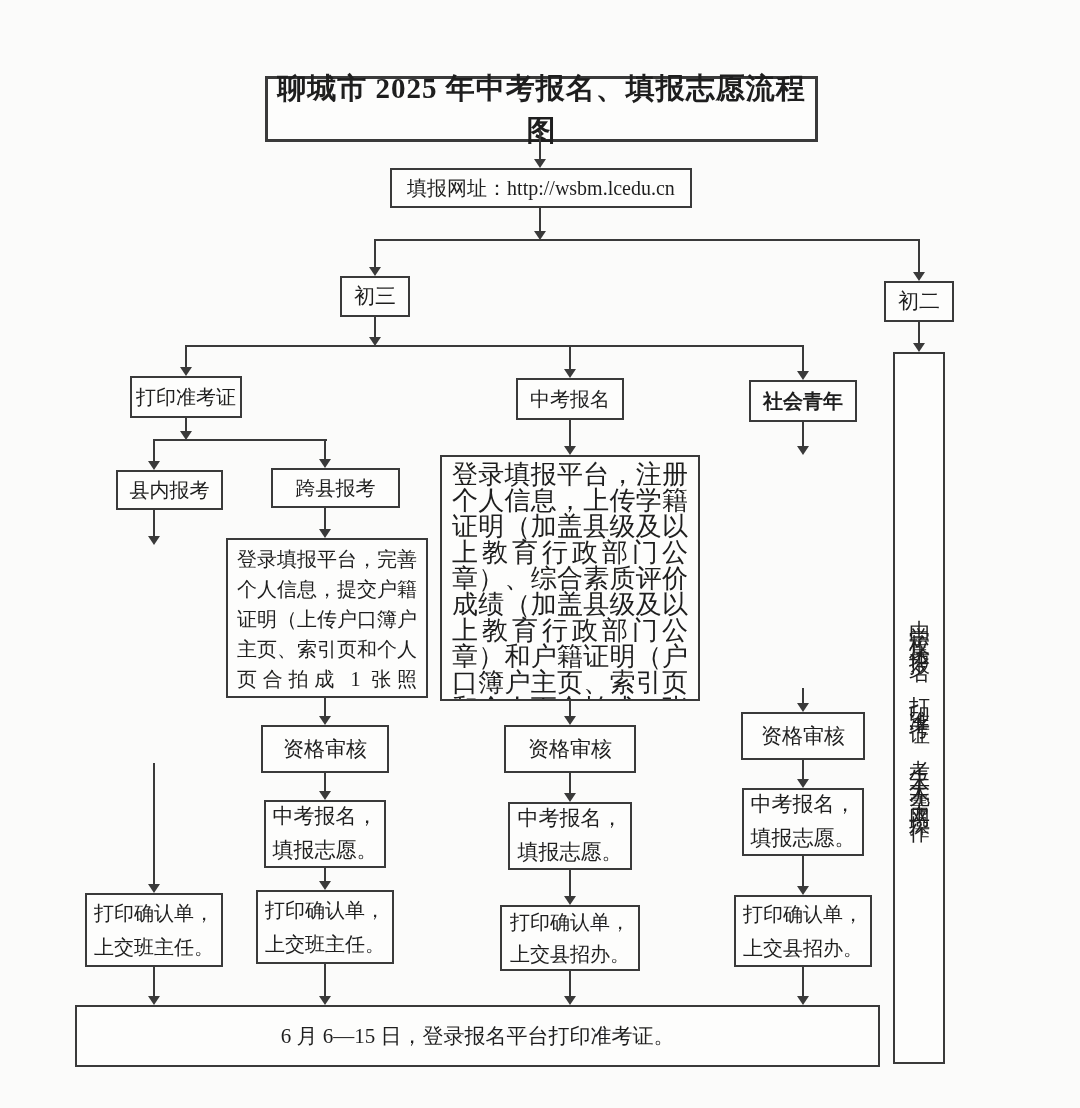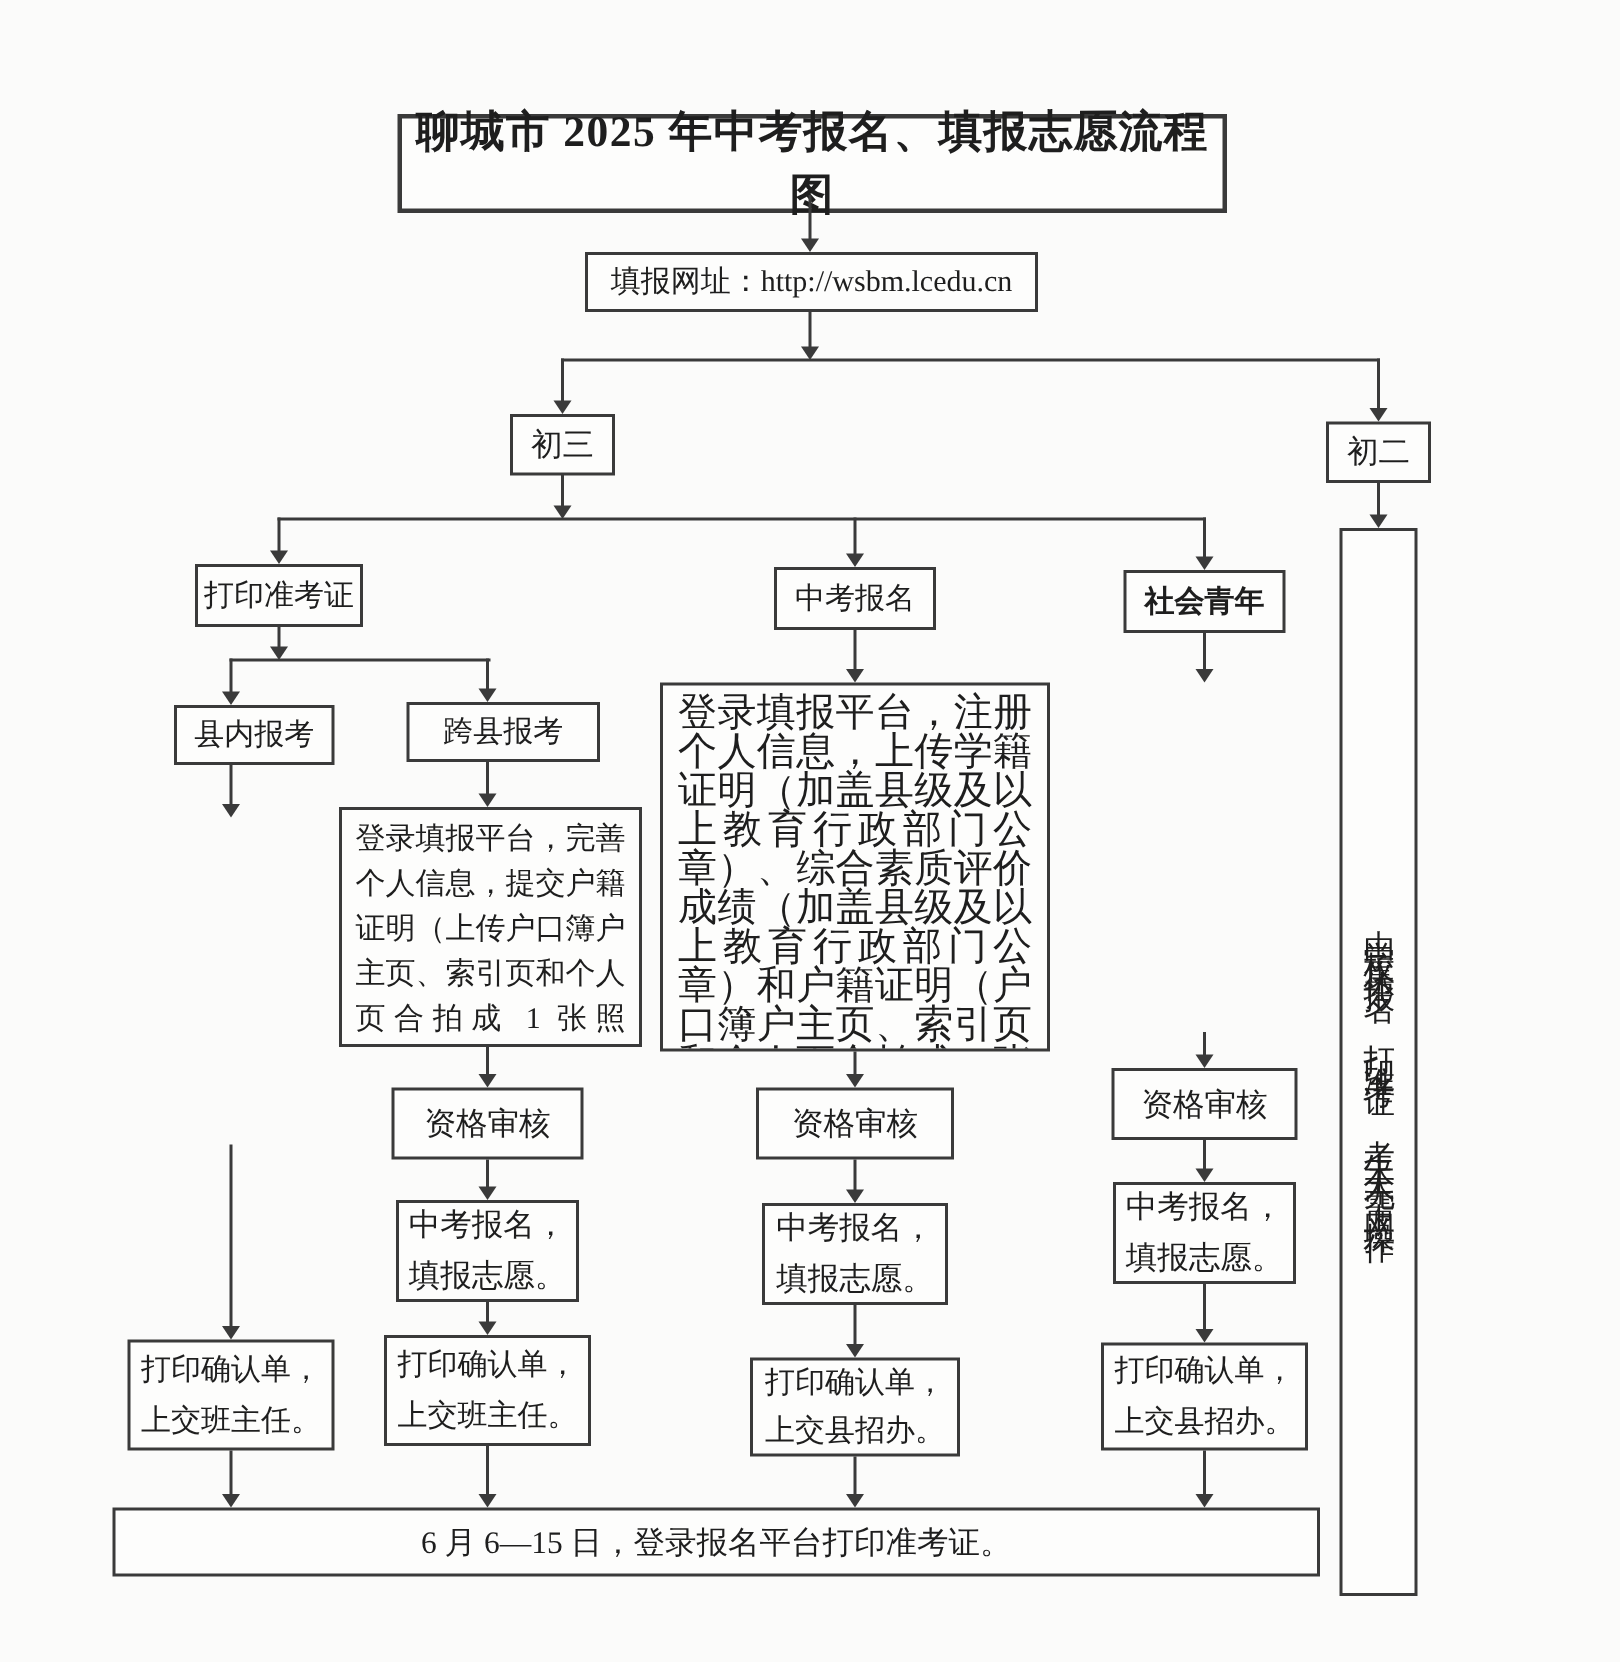--- a/index.html
+++ b/index.html
@@ -58,21 +58,21 @@
 
   <div class="box" style="left:85px;top:893px;width:138px;height:74px;line-height:1.7;">打印确认单，上交班主任。</div>
   <div class="box" style="left:256px;top:890px;width:138px;height:74px;line-height:1.7;">打印确认单，上交班主任。</div>
   <div class="box" style="left:500px;top:905px;width:140px;height:66px;line-height:1.6;">打印确认单，上交县招办。</div>
   <div class="box" style="left:734px;top:895px;width:138px;height:72px;line-height:1.7;">打印确认单，上交县招办。</div>
 
   <div class="box" style="left:893px;top:352px;width:52px;height:712px;padding:6px 0;">
     <span class="vwrap">由学校集体报名、打印准考证，考生本人无需上网操作</span>
   </div>
 
-  <div class="box" style="left:75px;top:1005px;width:805px;height:46px;font-size:21px;">6 月 6—15 日，登录报名平台打印准考证。</div>
+  <div class="box" style="left:75px;top:1005px;width:805px;height:62px;font-size:21px;">6 月 6—15 日，登录报名平台打印准考证。</div>
 
 <div class="hline" style="left: 374px; top: 239px; width: 546px;"></div>
     <div class="hline" style="left: 185px; top: 345px; width: 619px;"></div>
     <div class="hline" style="left: 153px; top: 439px; width: 174px;"></div>
     <div class="vline" style="left: 539px; top: 130px; height: 30px;"></div>
     <div class="ahead" style="left: 534px; top: 159px;"></div>
     <div class="vline" style="left: 539px; top: 208px; height: 24px;"></div>
     <div class="ahead" style="left: 534px; top: 231px;"></div>
     <div class="vline" style="left: 374px; top: 239px; height: 29px;"></div>
     <div class="ahead" style="left: 369px; top: 267px;"></div>

